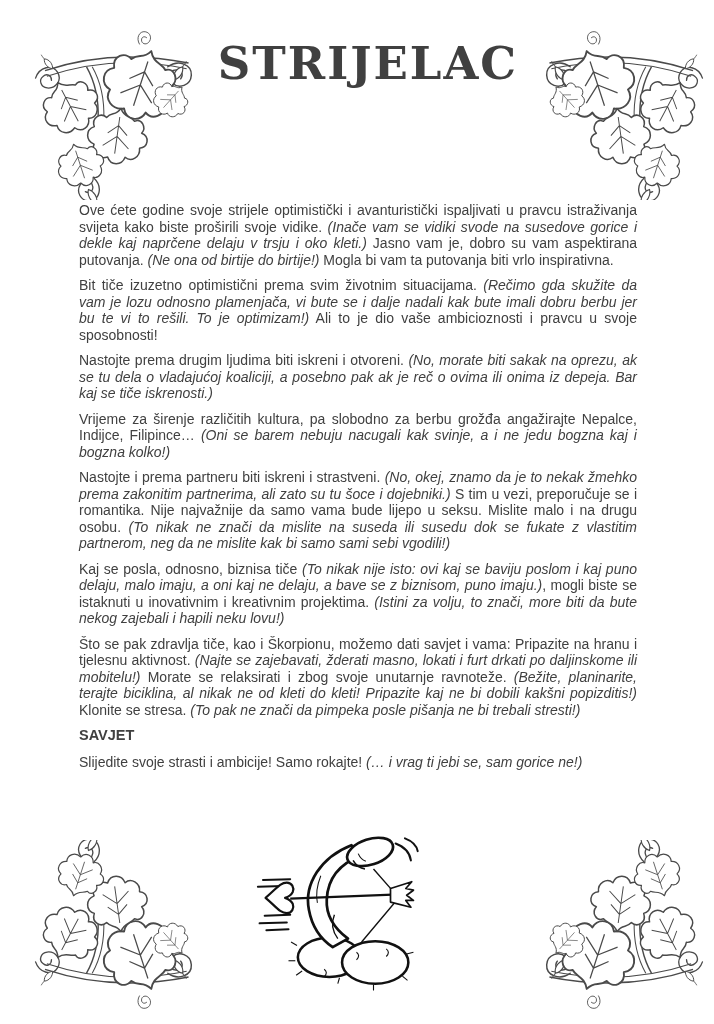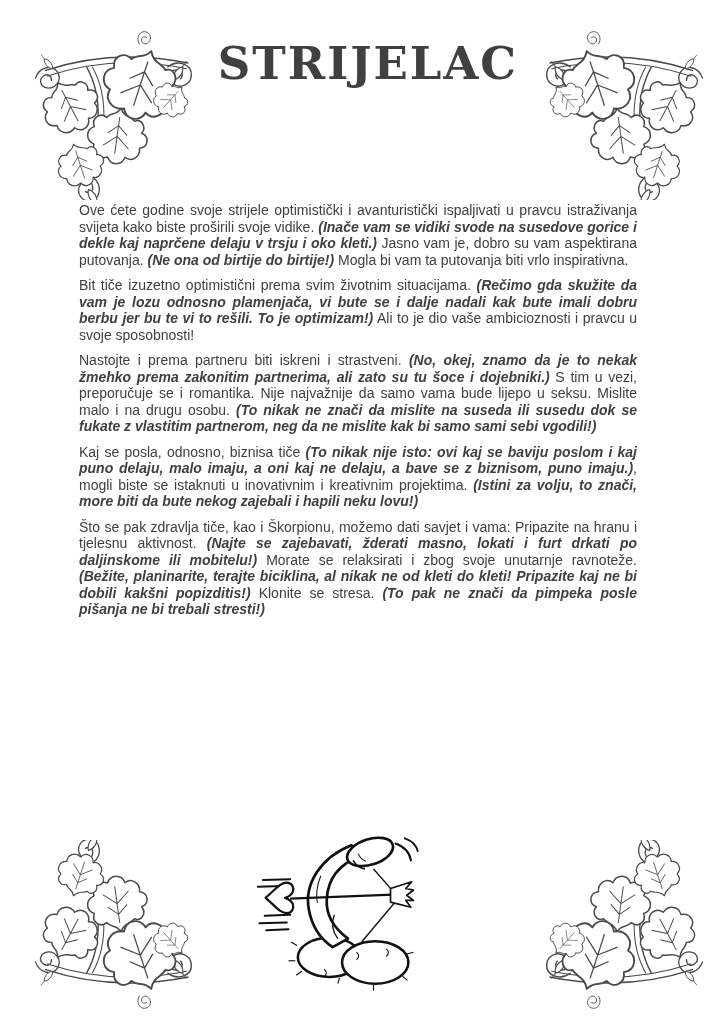--- a/index.html
+++ b/index.html
@@ -31,21 +31,21 @@
   .page-title{margin:0;font-size:45px;letter-spacing:2px;line-height:1.05;}
   .date-range{font-size:42px;letter-spacing:4px;margin-top:4px;}
 
   
   .body-text{
     position:absolute;left:79px;top:202px;width:558px;
     font-size:14px;line-height:1.18;
     text-align:justify;
   }
   .body-text p{margin:0 0 9px 0;}
-  .it{font-style:italic;font-weight:bold;}
+  .it{font-style:italic;}
   .advice-heading{
     font-size:14.5px;font-weight:bold;margin:13px 0 0 0;line-height:1.2;
   }
   .advice-text{margin:0;}
 
   
   .bow-illustration{
     position:absolute;left:246px;top:831px;width:204px;height:166px;
   }
 </style>
@@ -100,23 +100,27 @@
     </svg>
 
   <header class="page-header">
     <h1 class="page-title">STRIJELAC</h1>
   </header>
 
   <main class="body-text" id="paragraphs">
 
   <p><span>Ove ćete godine svoje strijele optimistički i avanturistički ispaljivati u pravcu istraživanja svijeta kako biste proširili svoje vidike. </span><span class="it">(Inače vam se vidiki svode na susedove gorice i dekle kaj naprčene delaju v trsju i oko kleti.)</span><span> Jasno vam je, dobro su vam aspektirana  putovanja. </span><span class="it">(Ne ona od birtije do birtije!)</span><span> Mogla bi vam ta putovanja biti vrlo inspirativna.</span></p>
       <p><span>Bit tiče izuzetno optimistični prema svim životnim situacijama. </span><span class="it">(Rečimo gda skužite da vam je lozu odnosno plamenjača, vi bute se i dalje nadali kak bute imali dobru berbu jer bu te vi to rešili. To je optimizam!)</span><span> Ali to je dio vaše ambicioznosti i pravcu u svoje sposobnosti!</span></p>
+      <p><span>Nastojte prema drugim ljudima biti iskreni i otvoreni. </span><span class="it">(No, morate biti sakak na oprezu, ak se tu dela o vladajućoj koaliciji, a posebno pak ak je reč o ovima ili onima iz depeja. Bar kaj se tiče iskrenosti.)</span></p>
+      <p><span>Vrijeme za širenje različitih kultura, pa slobodno za berbu grožđa angažirajte Nepalce, Indijce, Filipince… </span><span class="it">(Oni se barem nebuju nacugali kak svinje, a i ne jedu bogzna kaj i bogzna  kolko!)</span></p>
       <p><span>Nastojte i prema partneru biti iskreni i strastveni. </span><span class="it">(No, okej, znamo da je to nekak žmehko prema zakonitim partnerima, ali zato su tu šoce i dojebniki.)</span><span> S tim u vezi, preporučuje se i romantika. Nije najvažnije da samo vama bude lijepo u seksu. Mislite malo i na drugu osobu. </span><span class="it">(To nikak ne znači da mislite na suseda ili susedu dok se fukate z vlastitim partnerom, neg da ne mislite kak bi samo sami sebi vgodili!)</span></p>
       <p><span>Kaj se posla, odnosno, biznisa tiče </span><span class="it">(To nikak nije isto: ovi kaj se baviju poslom i kaj puno delaju, malo imaju, a oni kaj ne delaju, a bave se z biznisom, puno imaju.)</span><span>, mogli biste se istaknuti u inovativnim i kreativnim projektima. </span><span class="it">(Istini za volju, to znači, more biti da bute nekog zajebali i hapili neku lovu!)</span></p>
       <p><span>Što se pak zdravlja tiče, kao i Škorpionu, možemo dati savjet i vama: Pripazite na hranu i tjelesnu aktivnost. </span><span class="it">(Najte se zajebavati, žderati masno, lokati i furt drkati po daljinskome ili mobitelu!)</span><span> Morate se relaksirati i zbog svoje unutarnje ravnoteže. </span><span class="it">(Bežite, planinarite, terajte biciklina, al nikak ne od kleti do kleti! Pripazite kaj ne bi dobili kakšni popizditis!)</span><span> Klonite se stresa. </span><span class="it">(To pak ne znači da pimpeka posle pišanja ne bi trebali stresti!)</span></p>
+      <p class="advice-heading">SAVJET</p>
+      <p class="advice-text"><span>Slijedite svoje strasti i ambicije! Samo rokajte! </span><span class="it">(… i vrag ti jebi se, sam gorice ne!)</span></p>
     </main>
 
   <svg class="bow-illustration" viewBox="0 0 240 190">
 
     <g stroke="#111111" stroke-width="2.4" stroke-linecap="round">
       <line x1="20" y1="55" x2="52" y2="54"></line>
       <line x1="14" y1="63" x2="44" y2="62"></line>
       <line x1="22" y1="97" x2="52" y2="96"></line>
       <line x1="16" y1="106" x2="48" y2="105"></line>
       <line x1="24" y1="114" x2="50" y2="113"></line>

